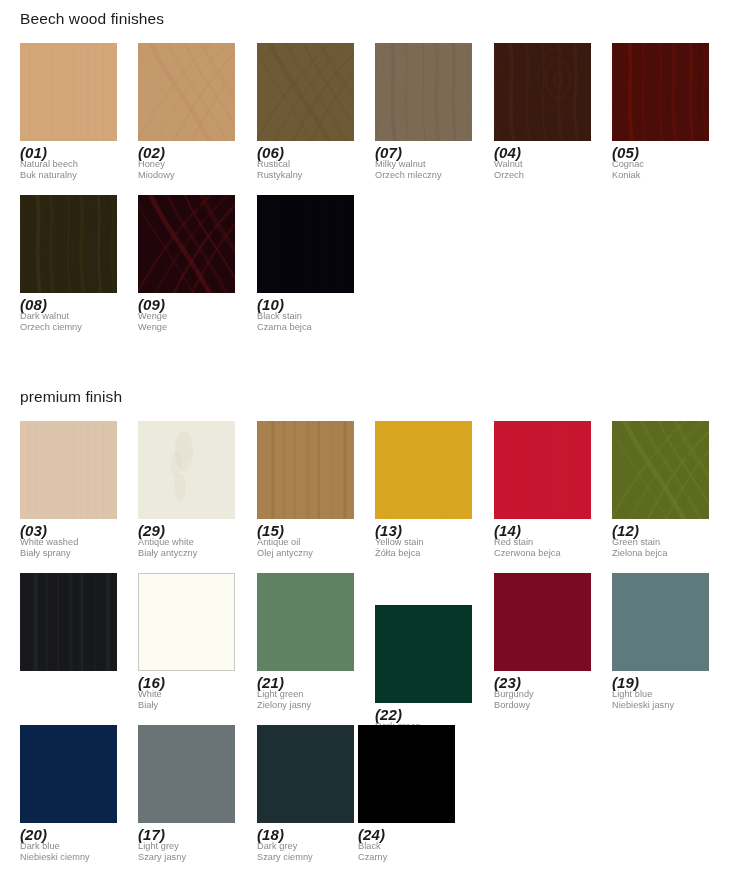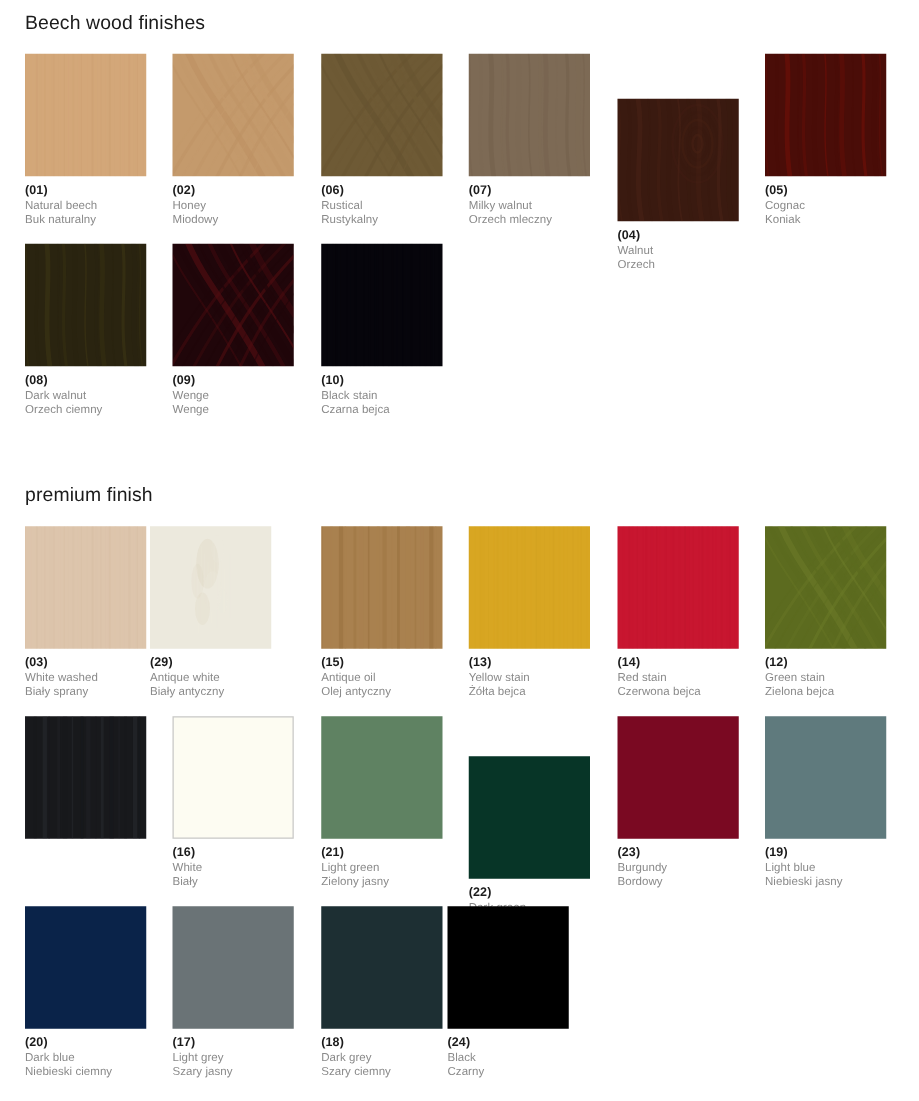--- a/index.html
+++ b/index.html
@@ -69,24 +69,25 @@
     position: absolute;
     inset: 0;
     pointer-events: none;
   }
 
   .labels {
     margin-top: 6px;
     line-height: 11.6px;
   }
   .code {
-    font-size: 10px;
+    font-size: 15px;
     font-weight: bold;
     color: #1b1b1b;
     letter-spacing: 0.1px;
+    font-style: italic;
   }
   .name-en, .name-pl {
     font-size: 9.2px;
     font-weight: 400;
     color: #8a8a8a;
     letter-spacing: 0.05px;
     white-space: nowrap;
   }
 </style>
 </head>
@@ -221,21 +222,21 @@
                 <path d="M 91.19999999999999 -2 C 95.19999999999999 25, 88.19999999999999 60, 94.19999999999999 100" stroke="#6d5b47" stroke-width="1.20" fill="none" opacity="0.40"></path>
               </g>
             </svg>
           </div>
           <div class="labels">
             <div class="code">(07)</div>
             <div class="name-en">Milky walnut</div>
             <div class="name-pl">Orzech mleczny</div>
           </div>
         </div>
-        <div class="cell" style="left: 474px; margin-top: 36px;">
+        <div class="cell" style="left: 474px;">
           <div class="swatch" style="background: rgb(58, 26, 16);">
             <svg viewBox="0 0 97 98" preserveAspectRatio="none" width="97" height="98" class="grain">
               <defs></defs>
               <g opacity="0.55">
                 <path d="M 0 -2 C 6 30, -4 62, 4 100" stroke="#55291a" stroke-width="1.40" fill="none" opacity="0.40"></path>
                 <path d="M 8 -2 C 14 30, 4 62, 12 100" stroke="#3a1a10" stroke-width="2.60" fill="none" opacity="0.52"></path>
                 <path d="M 16 -2 C 22 30, 12 62, 20 100" stroke="#55291a" stroke-width="3.80" fill="none" opacity="0.64"></path>
                 <path d="M 24 -2 C 30 30, 20 62, 28 100" stroke="#3a1a10" stroke-width="1.40" fill="none" opacity="0.76"></path>
                 <path d="M 32 -2 C 38 30, 28 62, 36 100" stroke="#55291a" stroke-width="2.60" fill="none" opacity="0.40"></path>
                 <path d="M 40 -2 C 46 30, 36 62, 44 100" stroke="#3a1a10" stroke-width="3.80" fill="none" opacity="0.52"></path>
@@ -426,21 +427,21 @@
                 <rect x="93.87" y="-2" width="1.05" height="102" fill="#ddc5ac" opacity="0.25"></rect>
               </g>
             </svg>
           </div>
           <div class="labels">
             <div class="code">(03)</div>
             <div class="name-en">White washed</div>
             <div class="name-pl">Biały sprany</div>
           </div>
         </div>
-        <div class="cell" style="left: 100px;">
+        <div class="cell" style="left: 118px;">
           <div class="swatch" style="background: rgb(236, 233, 221);">
             <svg viewBox="0 0 97 98" preserveAspectRatio="none" width="97" height="98" class="grain">
               <defs></defs>
               <g opacity="0.55">
                 <ellipse cx="46" cy="30" rx="9" ry="20" fill="#cdbfa0" opacity="0.30"></ellipse>
                 <ellipse cx="50" cy="52" rx="7" ry="16" fill="#ece9dd" opacity="0.27"></ellipse>
                 <ellipse cx="42" cy="66" rx="6" ry="13" fill="#cdbfa0" opacity="0.24"></ellipse>
                 <ellipse cx="54" cy="18" rx="5" ry="11" fill="#ece9dd" opacity="0.21"></ellipse>
                 <ellipse cx="38" cy="44" rx="5" ry="14" fill="#cdbfa0" opacity="0.18"></ellipse>
                 <ellipse cx="58" cy="60" rx="4" ry="10" fill="#ece9dd" opacity="0.15"></ellipse>

